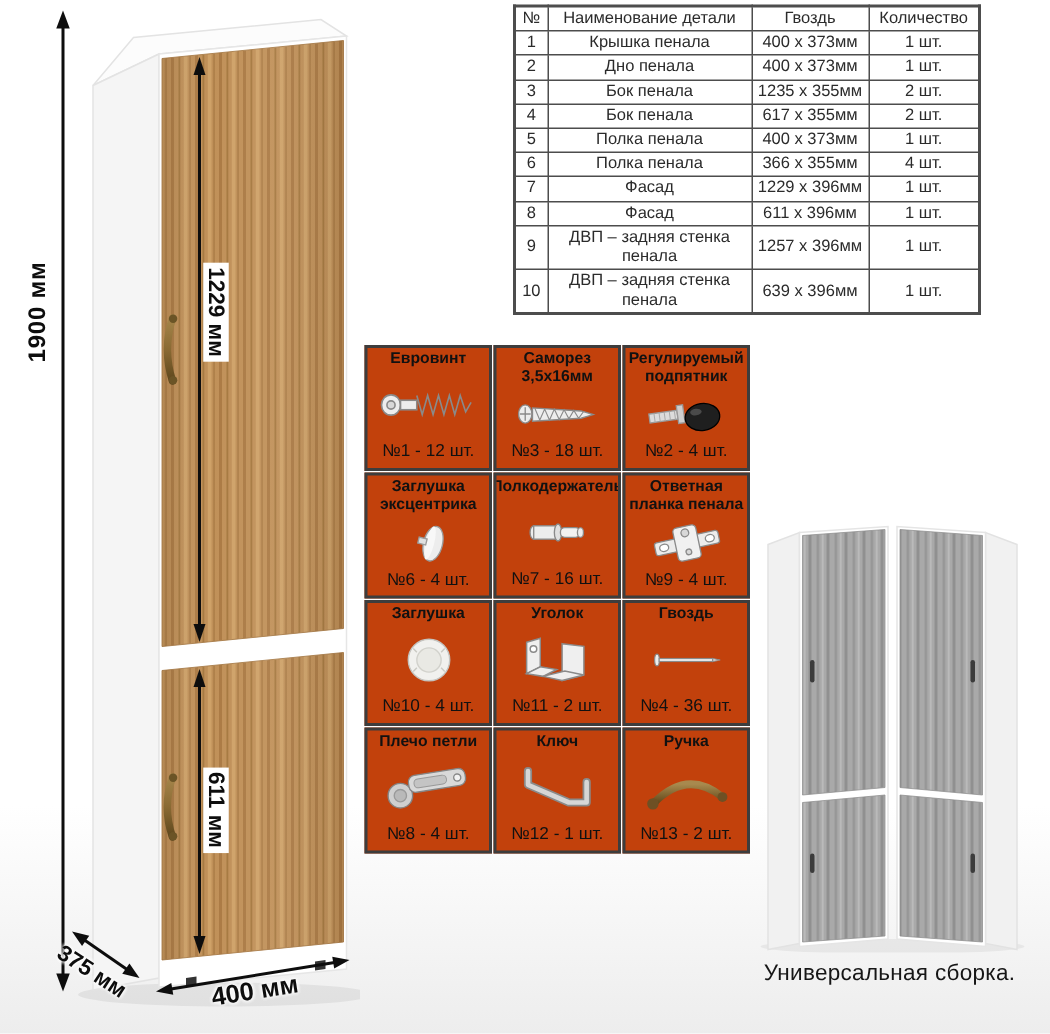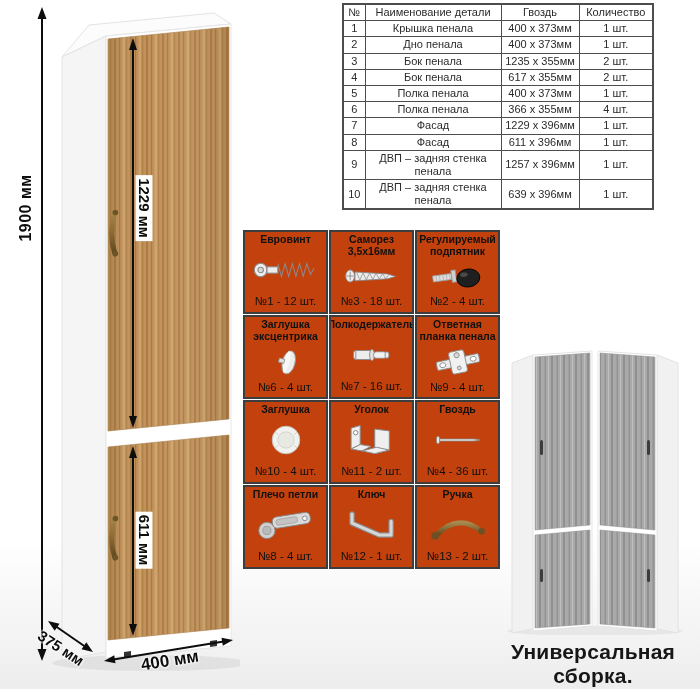--- a/index.html
+++ b/index.html
@@ -55,21 +55,21 @@
     padding:2px 1px;overflow:hidden;
   }
   .hw-title{font-weight:bold;font-size:10.5px;line-height:1.12;text-align:center;color:#111;}
   .hw-icon{flex:1;display:flex;align-items:center;justify-content:center;}
   .hw-qty{font-weight:normal;font-size:11.5px;color:#111;margin-bottom:3px;white-space:nowrap;}
 
   
   .gray-cabs-svg{position:absolute;left:495px;top:345px;}
   .universal-label{
     position:absolute;left:488px;top:640px;width:210px;text-align:center;
-    font-weight:bold;font-size:21px;color:#161616;letter-spacing:.2px;
+    font-weight:normal;font-size:15px;color:#161616;letter-spacing:.2px;
   }
 </style>
 </head>
 <body>
 
 <div class="page">
 
   <svg class="illustration-svg" width="240" height="689" viewBox="0 0 240 689">
     <defs>
       <pattern id="wood" width="16" height="640" patternUnits="userSpaceOnUse">

